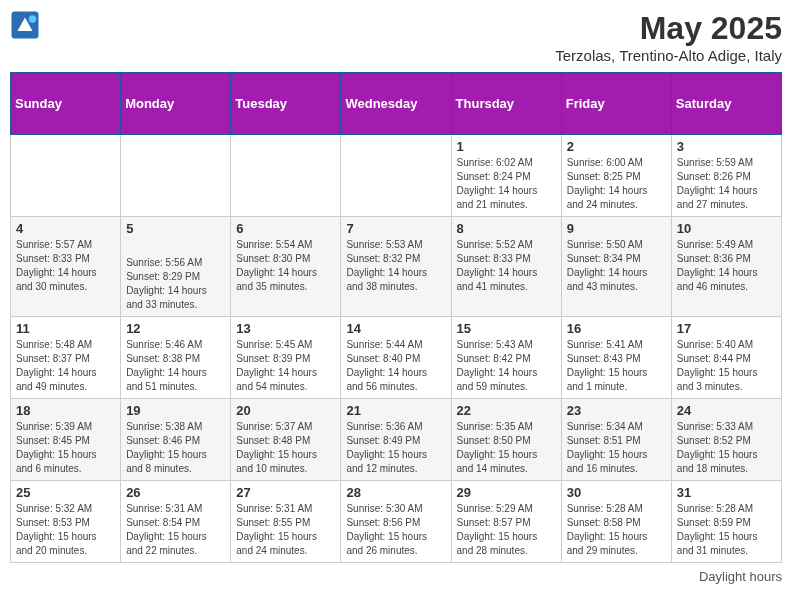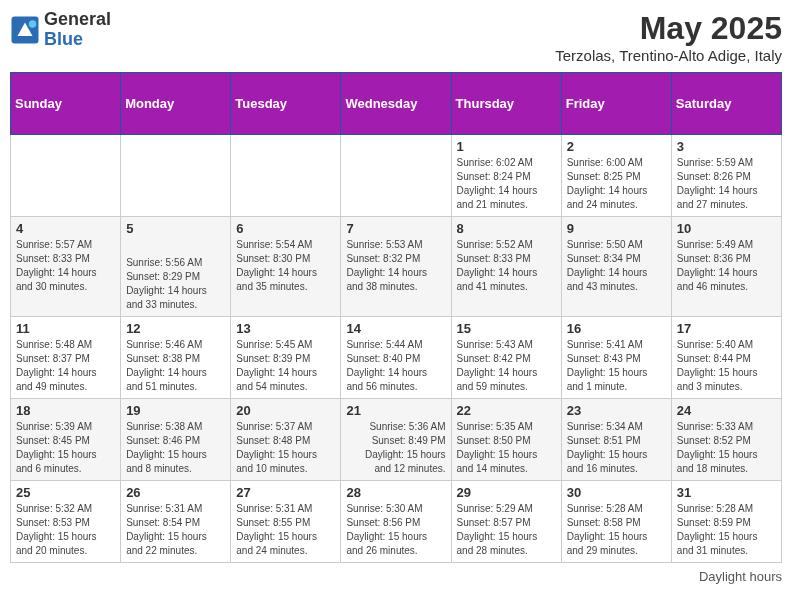--- a/index.html
+++ b/index.html
@@ -101,24 +101,20 @@
 </head>
 <body>
 
 <div class="header-area">
   <div class="logo">
     <svg class="logo-icon" viewBox="0 0 40 40">
       <rect x="2" y="2" width="36" height="36" rx="4" fill="#2a6db5"></rect>
       <polygon points="10,28 20,10 30,28" fill="white"></polygon>
       <circle cx="30" cy="12" r="5" fill="#5bc8f5"></circle>
     </svg>
-    <div class="logo-text">
-      <span class="logo-general">General</span>
-      <span class="logo-blue">Blue</span>
-    </div>
   </div>
   <div class="title-area">
     <div class="month-title">May 2025</div>
     <div class="location-title">Terzolas, Trentino-Alto Adige, Italy</div>
   </div>
 </div>
 
 <table class="calendar">
   <thead>
     <tr>
@@ -258,21 +254,21 @@
 Daylight: 15 hours and 8 minutes.</div>
         </td>
         <td>
           <span class="day-number">20</span>
           <div class="day-info" style="white-space: pre-line;">Sunrise: 5:37 AM
 Sunset: 8:48 PM
 Daylight: 15 hours and 10 minutes.</div>
         </td>
         <td>
           <span class="day-number">21</span>
-          <div class="day-info" style="white-space: pre-line; text-align: right;">Sunrise: 5:36 AM
+          <div class="day-info" style="white-space: pre-line;">Sunrise: 5:36 AM
 Sunset: 8:49 PM
 Daylight: 15 hours and 12 minutes.</div>
         </td>
         <td>
           <span class="day-number">22</span>
           <div class="day-info" style="white-space: pre-line;">Sunrise: 5:35 AM
 Sunset: 8:50 PM
 Daylight: 15 hours and 14 minutes.</div>
         </td>
         <td>

